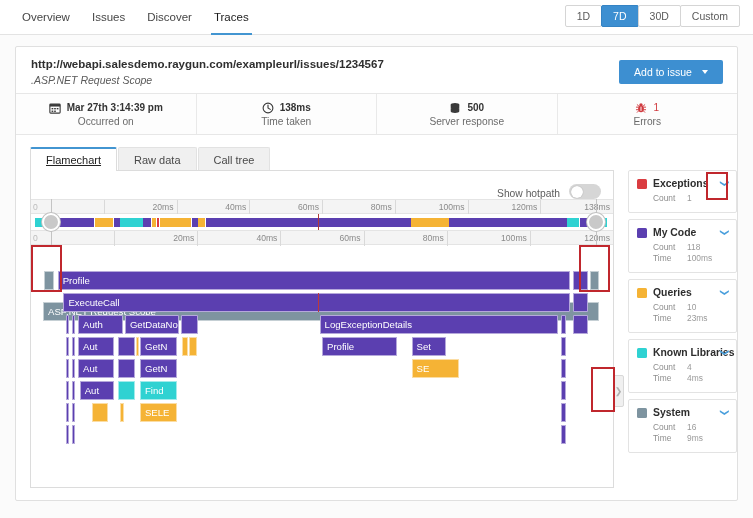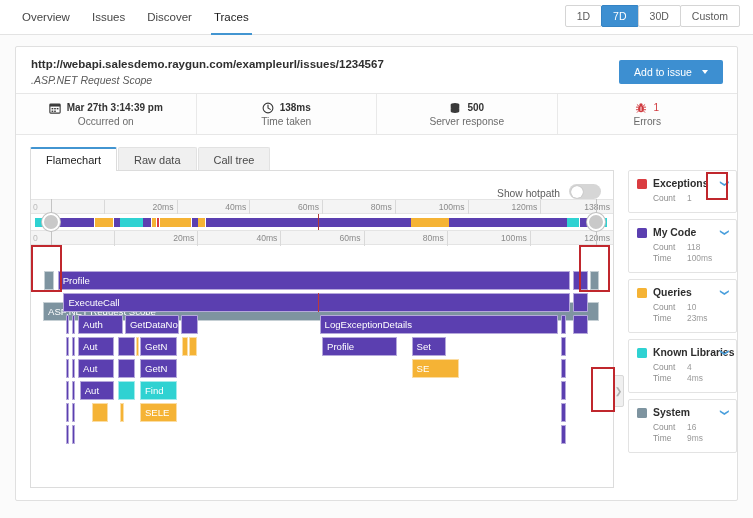--- a/index.html
+++ b/index.html
@@ -91,21 +91,21 @@
     height: 24px;
   }
   .itab {
     height: 24px; padding: 0 15px; font-size: 11px; color: #4a4a4a;
     display: flex; align-items: center; justify-content: center;
     background: #f0f0f0; border: 1px solid #e2e2e2; border-bottom: none;
     margin-right: 1px; cursor: pointer; border-radius: 2px 2px 0 0;
   }
   .itab.active {
     background: #ffffff; color: #222; border-color: #dcdcdc;
-    border-top: 2px solid #4295d1; position: relative; z-index: 3;
+    border-top: 2px solid #4295d1; position: relative; z-index: 3; text-decoration: underline;
   }
 
   
   .chart-panel {
     position: absolute; left: 14px; top: 123px; width: 584px; height: 318px;
     background: #fff; border: 1px solid #dcdcdc;
   }
   .hotpath-row {
     position: absolute; left: 0; top: 0; width: 582px; height: 28px;
     display: flex; align-items: flex-end; justify-content: flex-end; padding-right: 12px; gap: 9px;

